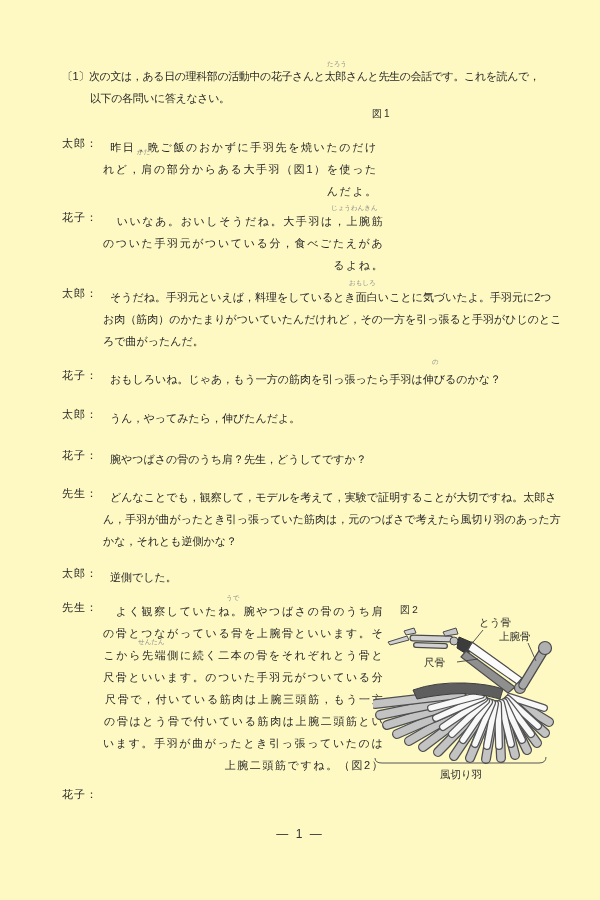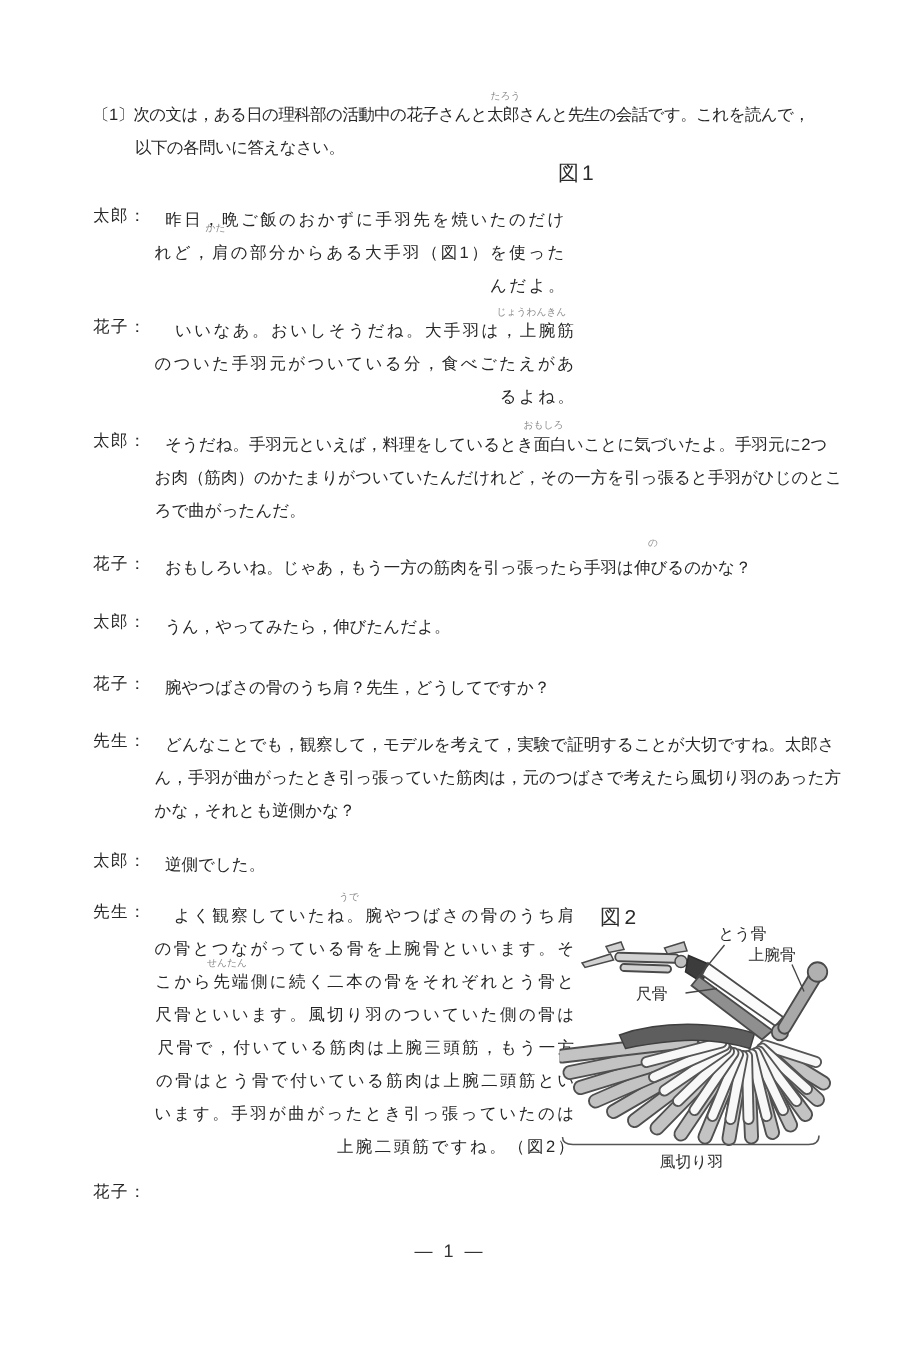--- a/index.html
+++ b/index.html
@@ -1,23 +1,23 @@
 <!DOCTYPE html>
 <html><head>
 <meta charset="utf-8">
 <style>
   html,body{margin:0;padding:0;background:#e8e8e8;}
   .page{
-    position:relative;width:600px;height:900px;background:#ffffff;
+    position:relative;width:600px;height:900px;background:#fef9c3;
     font-family:"Liberation Sans","DejaVu Sans",sans-serif;
     color:#262626;overflow:hidden;
   }
   .abs{position:absolute;}
   .hline{font-size:11px;letter-spacing:-0.4px;white-space:pre;}
-  .fig-label{font-size:14px;letter-spacing:2px;color:#2a2a2a;}
+  .fig-label{font-size:10px;letter-spacing:2px;color:#2a2a2a;}
   .entry{position:absolute;left:62px;}
   .speaker{position:absolute;left:0;top:0;font-size:11px;letter-spacing:1px;white-space:pre;}
   .body{margin-left:41px;}
   .line{font-size:11px;line-height:22px;height:22px;white-space:pre;letter-spacing:0;}
   .narrow .line{letter-spacing:1.6px;text-align:right;}
   .line.first{padding-left:7px;}
   .furi{position:absolute;font-size:6.5px;color:#8a8a8a;letter-spacing:0;white-space:pre;}
   .pagenum{font-size:12px;letter-spacing:2px;color:#333;}
   svg text{font-family:"Liberation Sans","DejaVu Sans",sans-serif;}
 </style>
@@ -102,21 +102,21 @@
       <div class="line first">逆側でした。</div>
     </div>
   </div>
 
   <div class="entry narrow" style="top:600px;">
     <div class="speaker">先生：</div>
     <div class="body">
       <div class="line first">よく観察していたね。腕やつばさの骨のうち肩</div>
       <div class="line">の骨とつながっている骨を上腕骨といいます。そ</div>
       <div class="line">こから先端側に続く二本の骨をそれぞれとう骨と</div>
-      <div class="line">尺骨といいます。風切り羽のついていた側の骨は</div>
+      <div class="line">尺骨といいます。のついた手羽元がついている分</div>
       <div class="line">尺骨で，付いている筋肉は上腕三頭筋，もう一方</div>
       <div class="line">の骨はとう骨で付いている筋肉は上腕二頭筋とい</div>
       <div class="line">います。手羽が曲がったとき引っ張っていたのは</div>
       <div class="line">上腕二頭筋ですね。（図2）</div>
     </div>
   </div>
 
   <div class="entry" style="top:787px;">
     <div class="speaker">花子：</div>
   </div>

